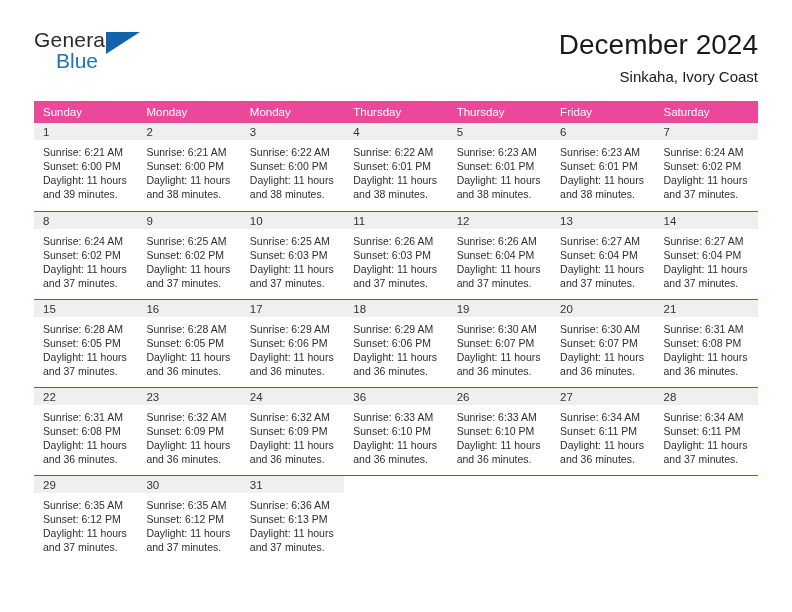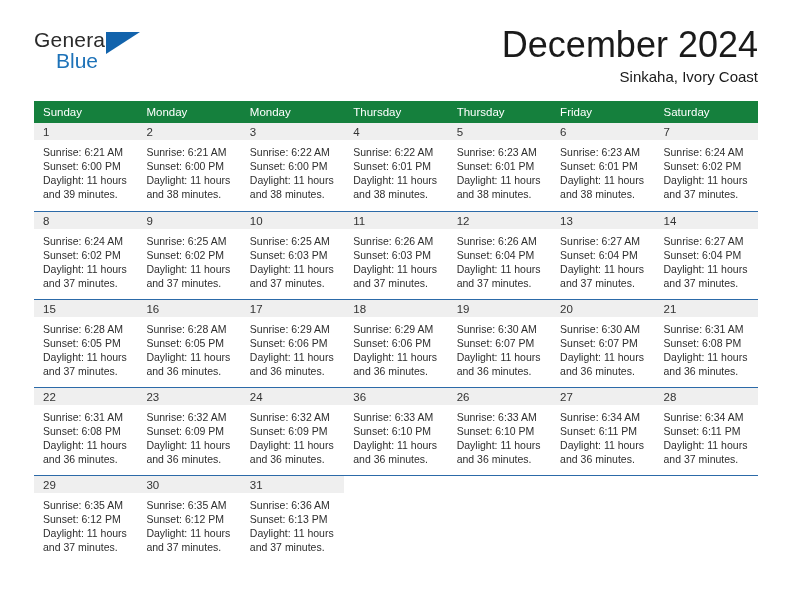--- a/index.html
+++ b/index.html
@@ -59,21 +59,21 @@
     width: 0;
     height: 0;
     border-left: 34px solid #1263ac;
     border-bottom: 22px solid transparent;
   }
   .titles {
     text-align: right;
     flex: 0 0 auto;
   }
   .cal-title {
-    font-size: 36px;
+    font-size: 28px;
     font-weight: normal;
     color: #1a1a1a;
     line-height: 34px;
     white-space: nowrap;
     margin-left: 8px;
   }
   .cal-sub {
     font-size: 15px;
     color: #1a1a1a;
     line-height: 22px;
@@ -86,21 +86,21 @@
     padding: 0 34px;
     margin-top: 13px;
     box-sizing: border-box;
   }
   table.cal {
     width: 724px;
     border-collapse: collapse;
     table-layout: fixed;
   }
   table.cal th {
-    background: #15803d;
+    background: #ec4899;
     color: #ffffff;
     font-size: 11.5px;
     font-weight: normal;
     text-align: left;
     padding: 5px 0 5px 9px;
     height: 19px;
     box-sizing: border-box;
   }
   td.daycell {
     vertical-align: top;

